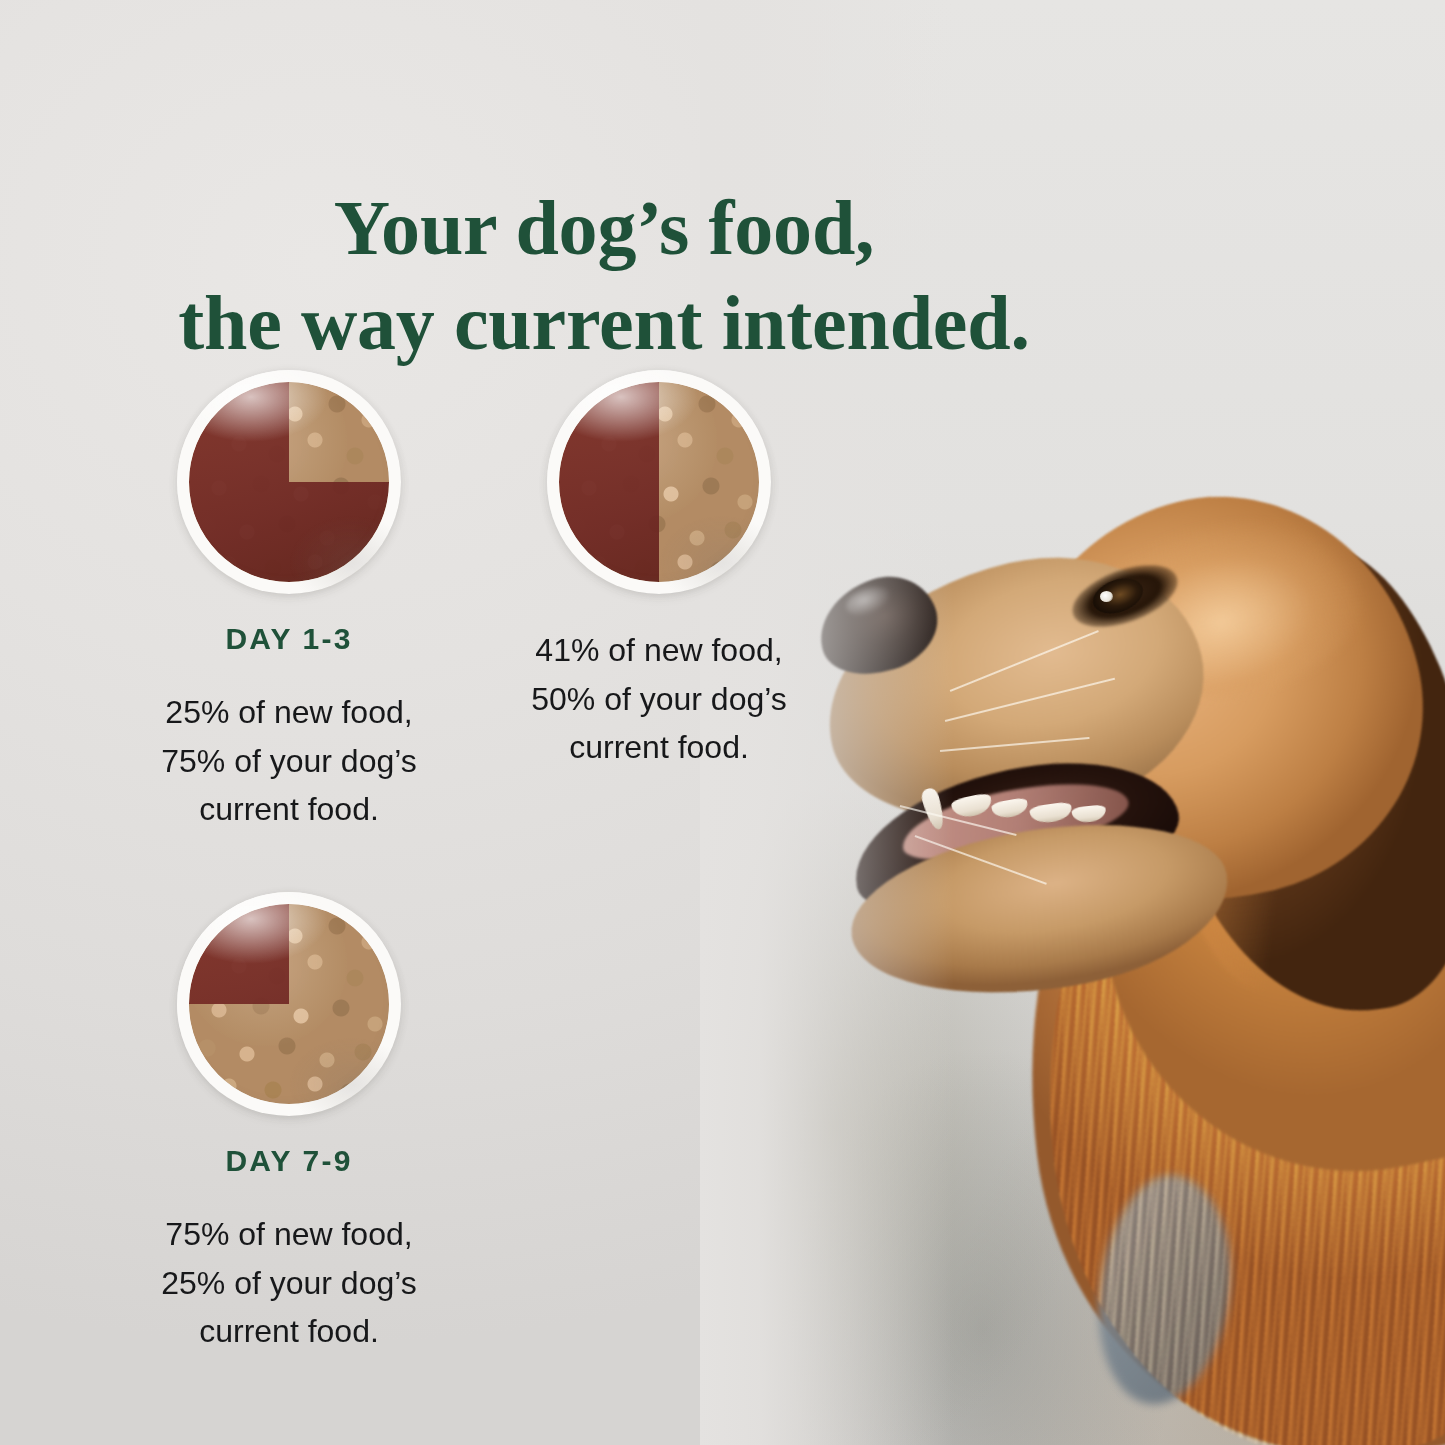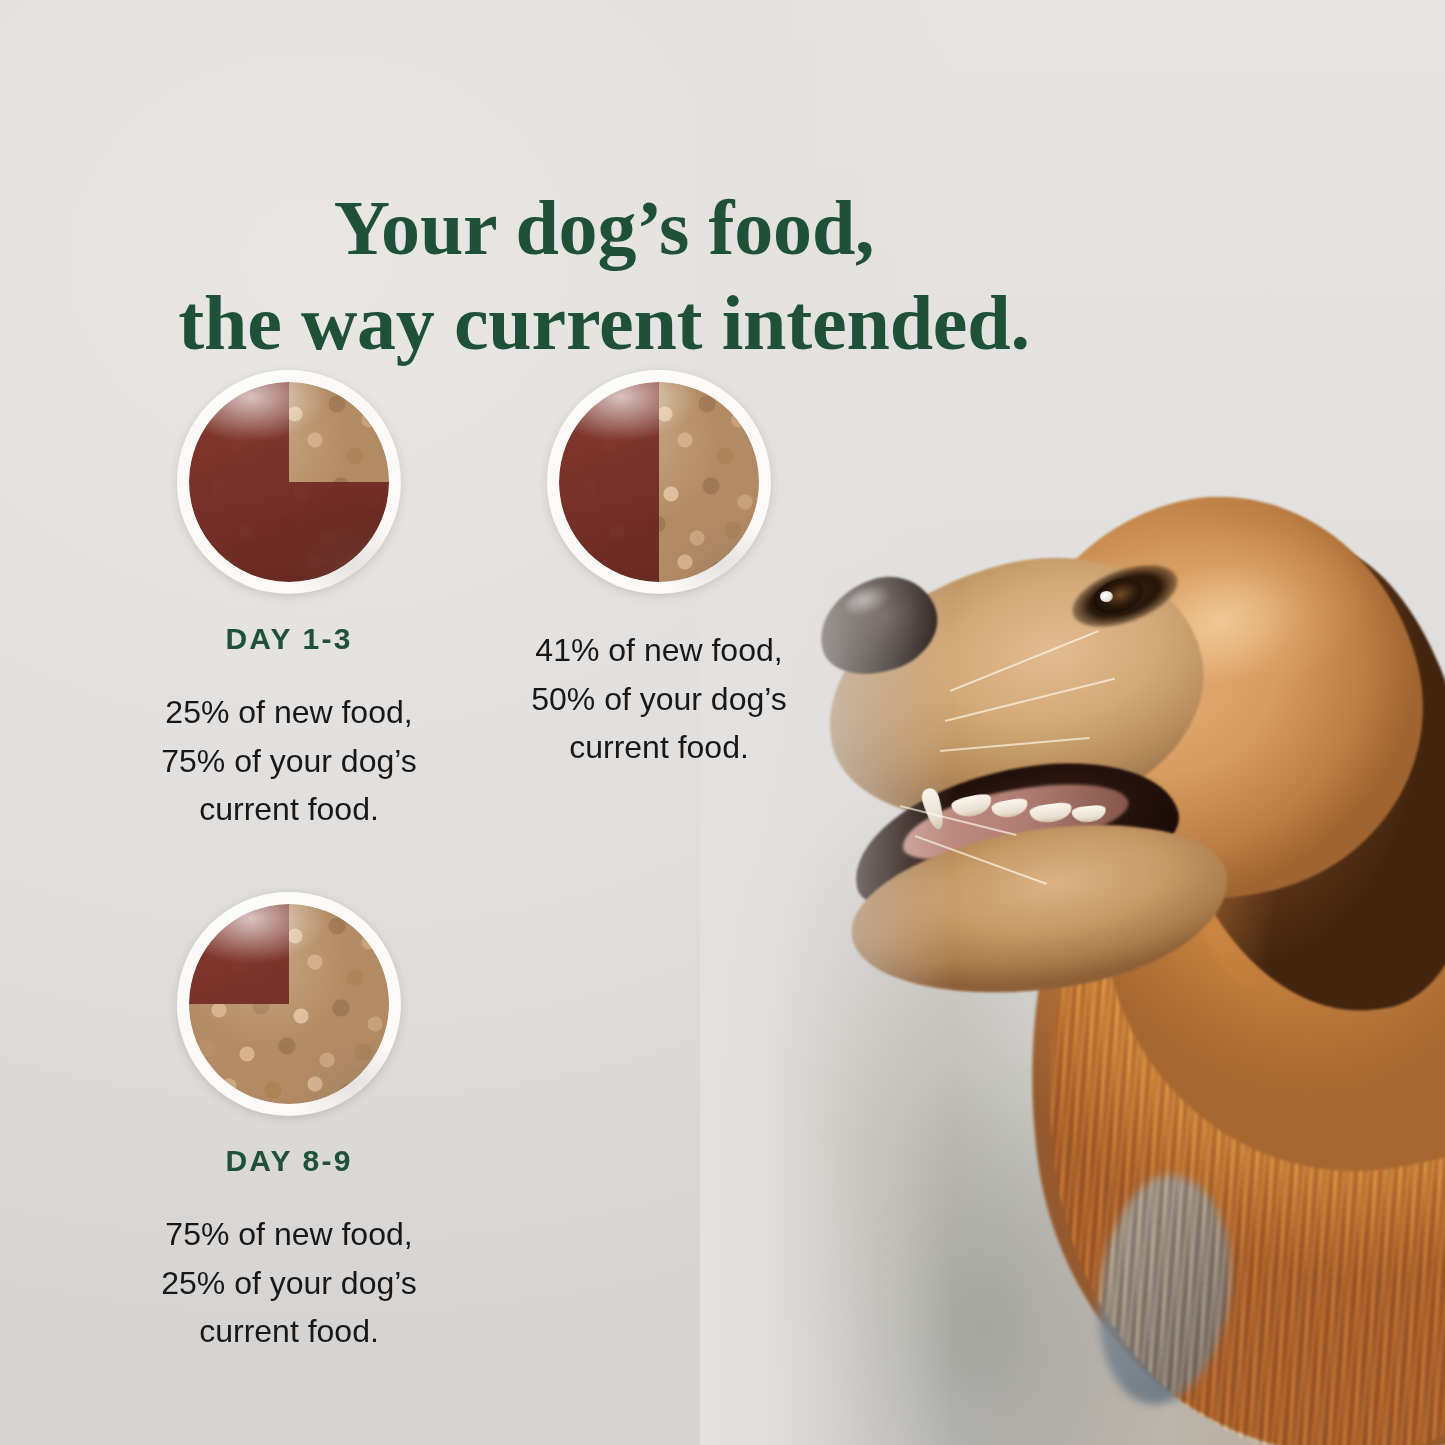--- a/index.html
+++ b/index.html
@@ -498,19 +498,19 @@
         <div class="bowl-shadow"></div>
         <div class="bowl">
           <div class="bowl-inner">
             <div class="kibble"></div>
             <div class="old-food plus clip-q-tl"></div>
           </div>
           <div class="bowl-rim"></div>
           <div class="bowl-gloss"></div>
         </div>
       </div>
-      <div class="day-label">DAY 8-9</div>
+      <div class="day-label">DAY 7-9</div>
       <div class="day-desc">75% of new food, 25% of your dog’s current food.</div>
     </div>
 
 
   </div>
 </div>
 
 </body></html>

